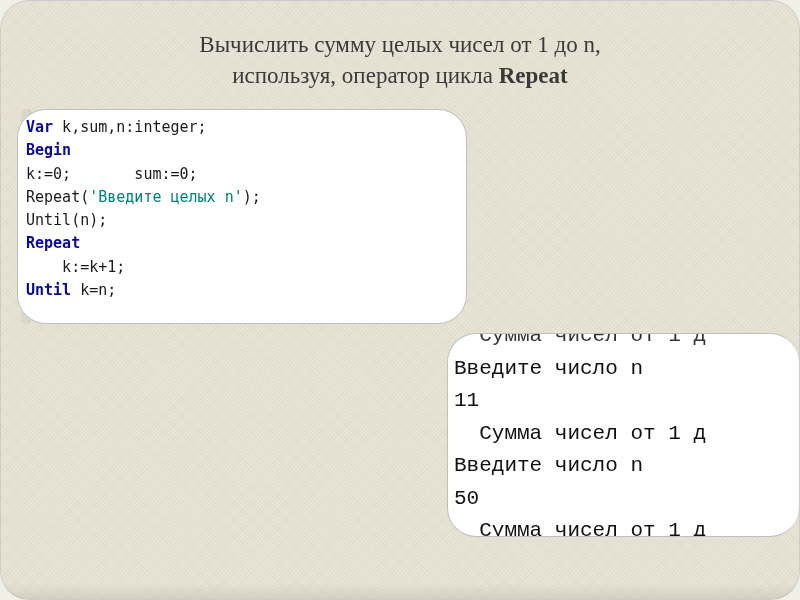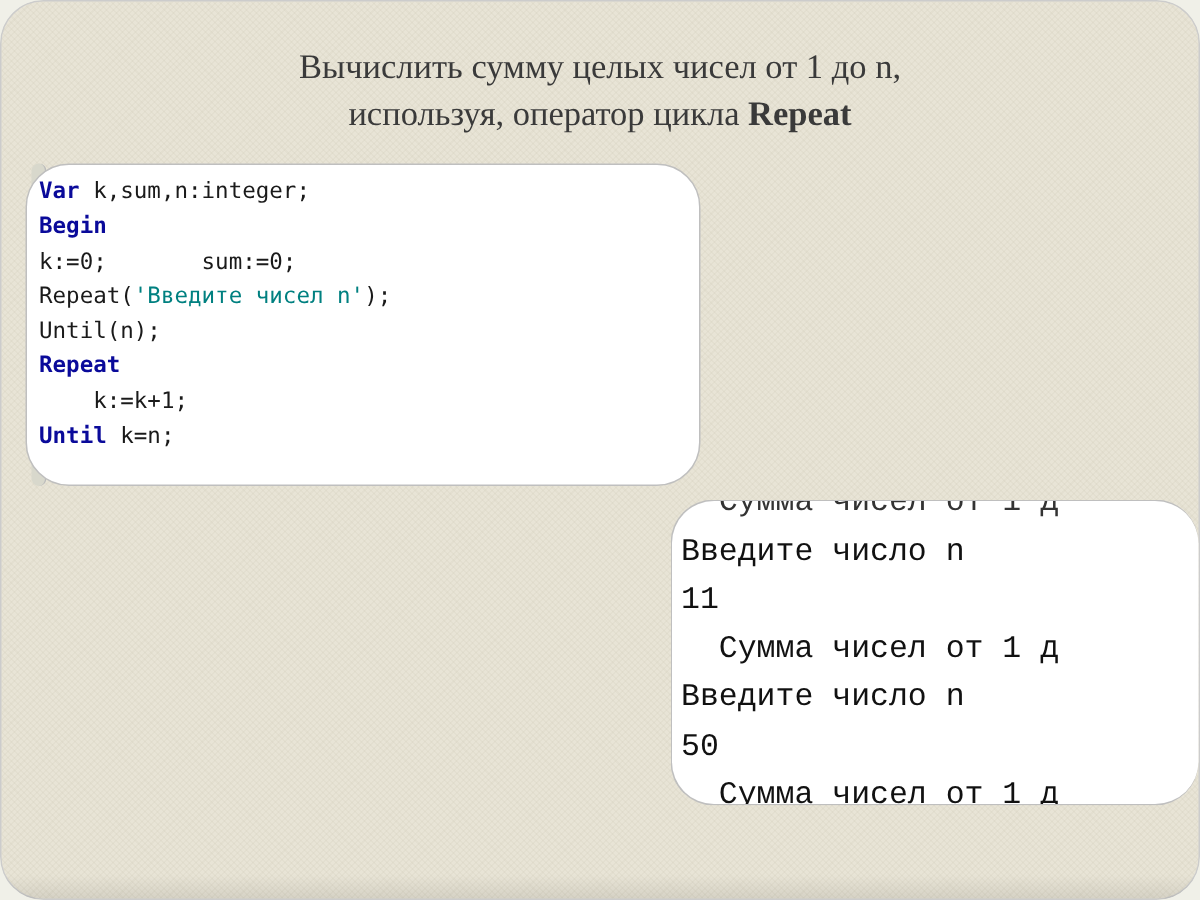--- a/index.html
+++ b/index.html
@@ -91,21 +91,21 @@
   <div class="title">
     <span>Вычислить сумму целых чисел от 1 до n,</span><br>
     <span>используя, оператор цикла </span><span class="bold">Repeat</span>
   </div>
 
   <div class="vbar"></div>
   <div class="code-panel">
     <pre><span class="kw">Var</span><span class="id"> k,sum,n:integer;</span></pre>
     <pre><span class="kw">Begin</span></pre>
     <pre><span class="id">k:=0;       sum:=0;</span></pre>
-    <pre><span class="id">Repeat</span><span class="sym">(</span><span class="str">'Введите чисел n'</span><span class="sym">);</span></pre>
+    <pre><span class="id">Repeat</span><span class="sym">(</span><span class="str">'Введите целых n'</span><span class="sym">);</span></pre>
     <pre><span class="id">Until(n);</span></pre>
     <pre><span class="kw">Repeat</span></pre>
     <pre><span class="id">    k:=k+1;</span></pre>
     <pre><span class="kw">Until</span><span class="id"> k=n;</span></pre>
   </div>
 
   <div class="output-panel"><div class="clipped-top" style="margin-top:-18px">  Сумма чисел от 1 д</div><div>Введите число n</div><div>11</div><div>  Сумма чисел от 1 д</div><div>Введите число n</div><div>50</div><div>  Сумма чисел от 1 д</div></div>
 
   <div class="shadow-bottom"></div>
 </div>

